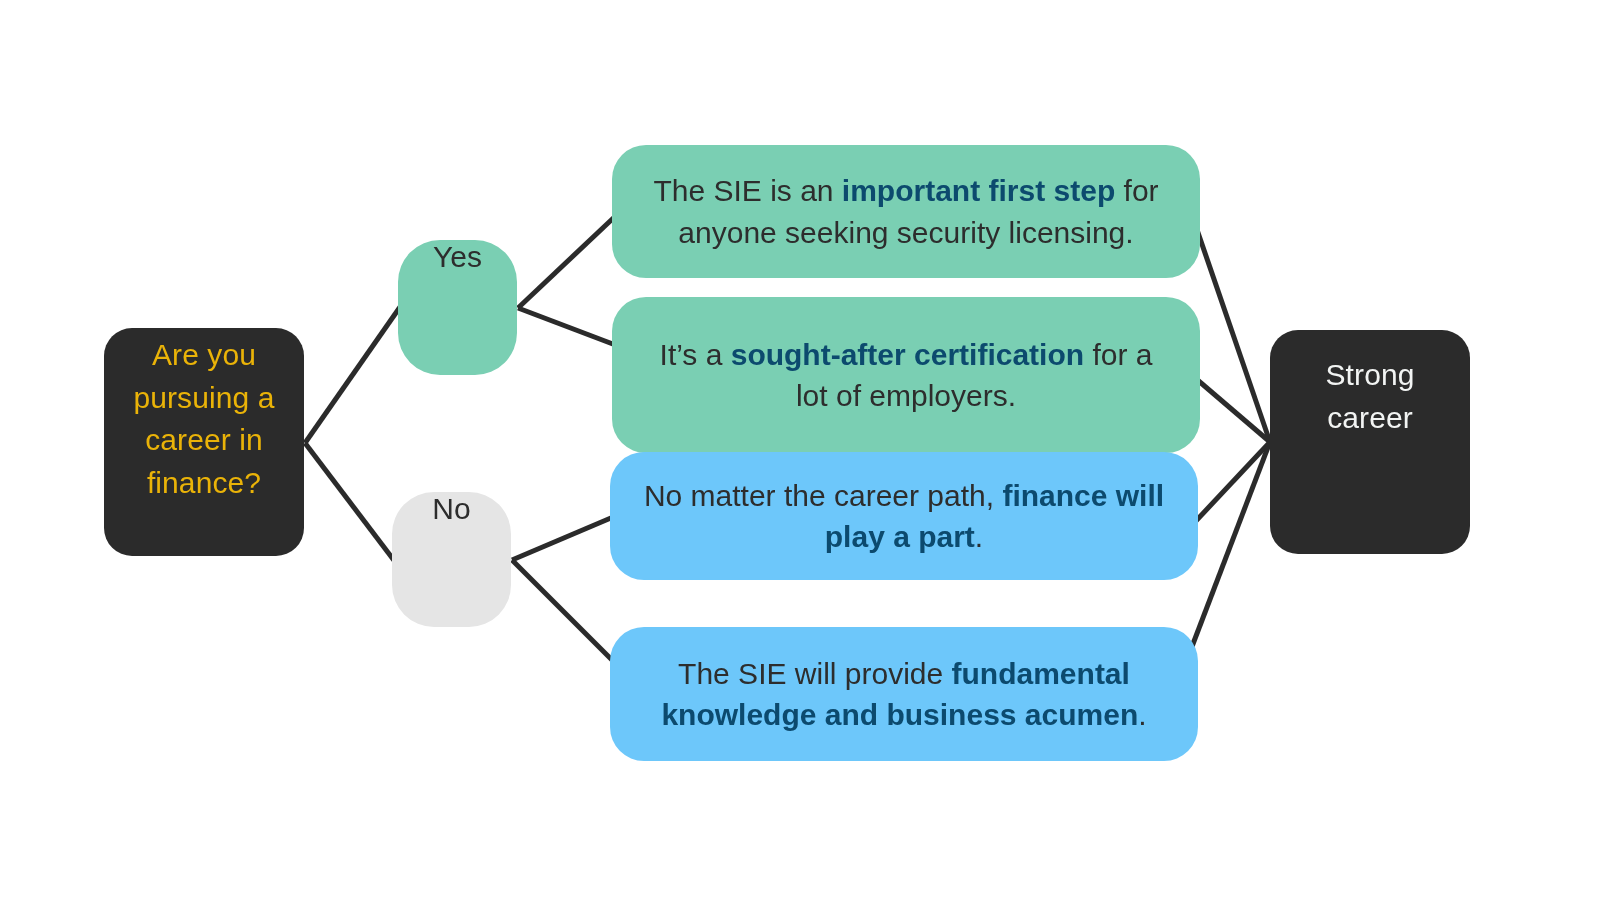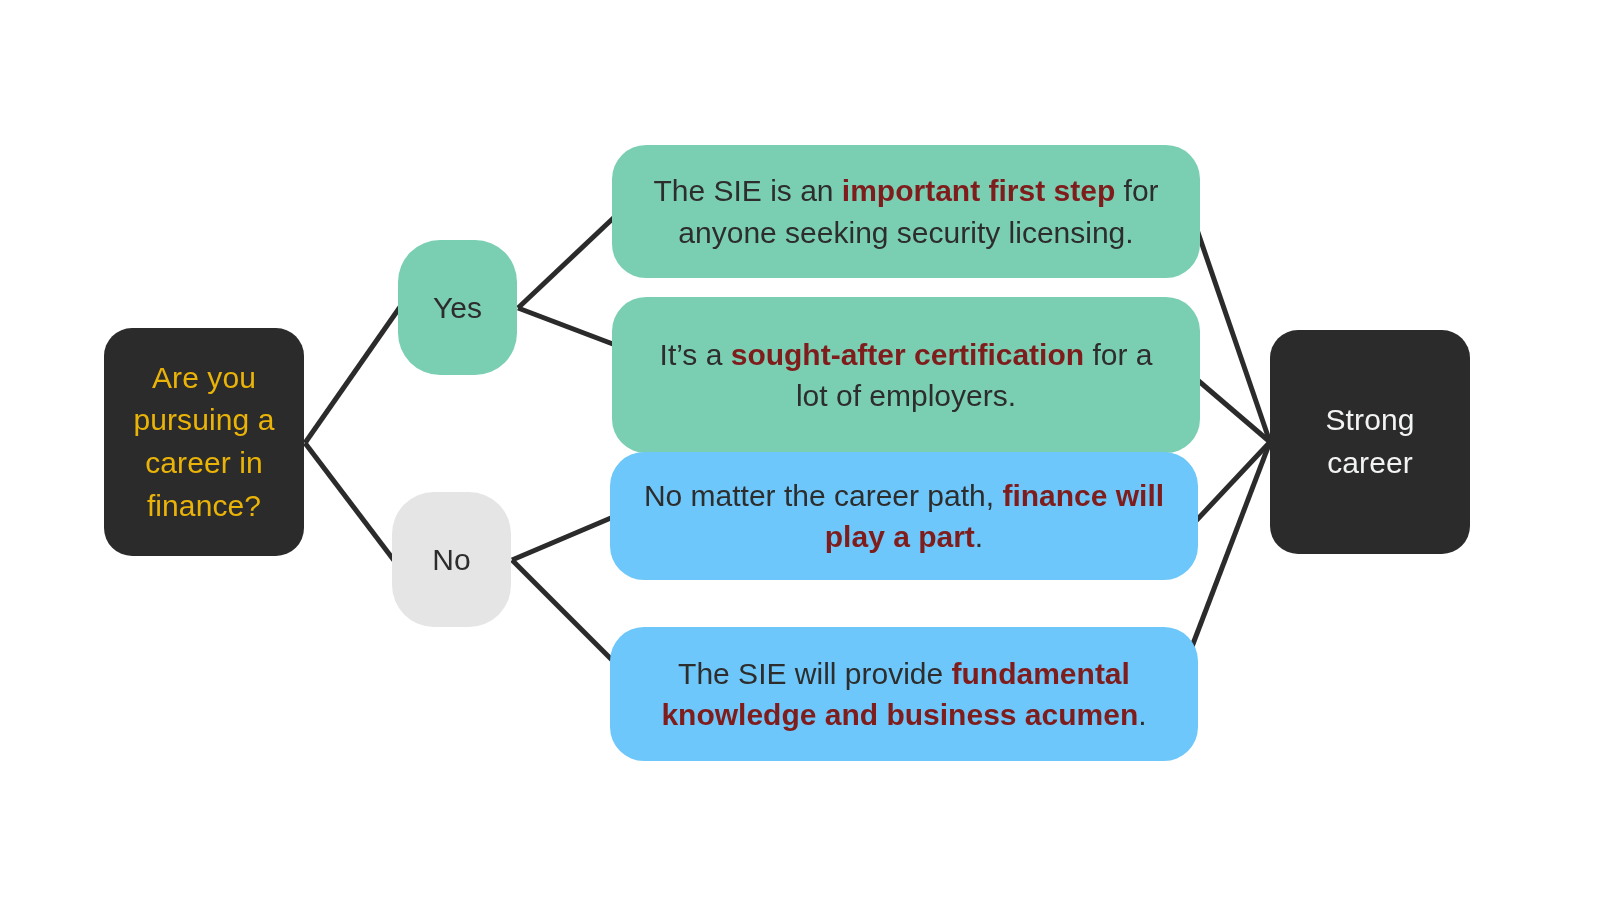--- a/index.html
+++ b/index.html
@@ -23,21 +23,20 @@
     left: 0;
     top: 0;
     width: 1600px;
     height: 900px;
     pointer-events: none;
   }
   .node {
     position: absolute;
     box-sizing: border-box;
     display: flex;
-    align-items: center;
     justify-content: center;
     text-align: center;
   }
 
   
   .node-dark {
     background: #2b2b2b;
     color: #f2f4f3;
     border-radius: 28px;
     font-size: 30px;
@@ -50,21 +49,21 @@
     top: 328px;
     width: 200px;
     height: 228px;
     padding: 6px 14px;
   }
   #node-outcome {
     left: 1270px;
     top: 330px;
     width: 200px;
     height: 224px;
-    padding: 14px 14px;
+    padding: 24px 14px;
   }
 
   
   .node-decision {
     border-radius: 42px;
     font-size: 30px;
     color: #2d2d2d;
     font-weight: 400;
   }
   #node-yes {
@@ -91,21 +90,21 @@
     align-items: center;
     justify-content: center;
     text-align: center;
     color: #2d2d2d;
     font-size: 30px;
     line-height: 1.38;
     padding: 10px 30px;
   }
   .bubble b {
     font-weight: 700;
-    color: #7f1d1d;
+    color: #0c4a6e;
   }
   .bubble-green { background: #7ACFB3; }
   .bubble-blue  { background: #6DC7FA; }
 
   #bubble-1 { left: 612px; top: 145px; width: 588px; height: 133px; }
   #bubble-2 { left: 612px; top: 297px; width: 588px; height: 156px; }
   #bubble-3 { left: 610px; top: 452px; width: 588px; height: 128px; }
   #bubble-4 { left: 610px; top: 627px; width: 588px; height: 134px; }
 
   .bubble-text { display: block; width: 100%; }

